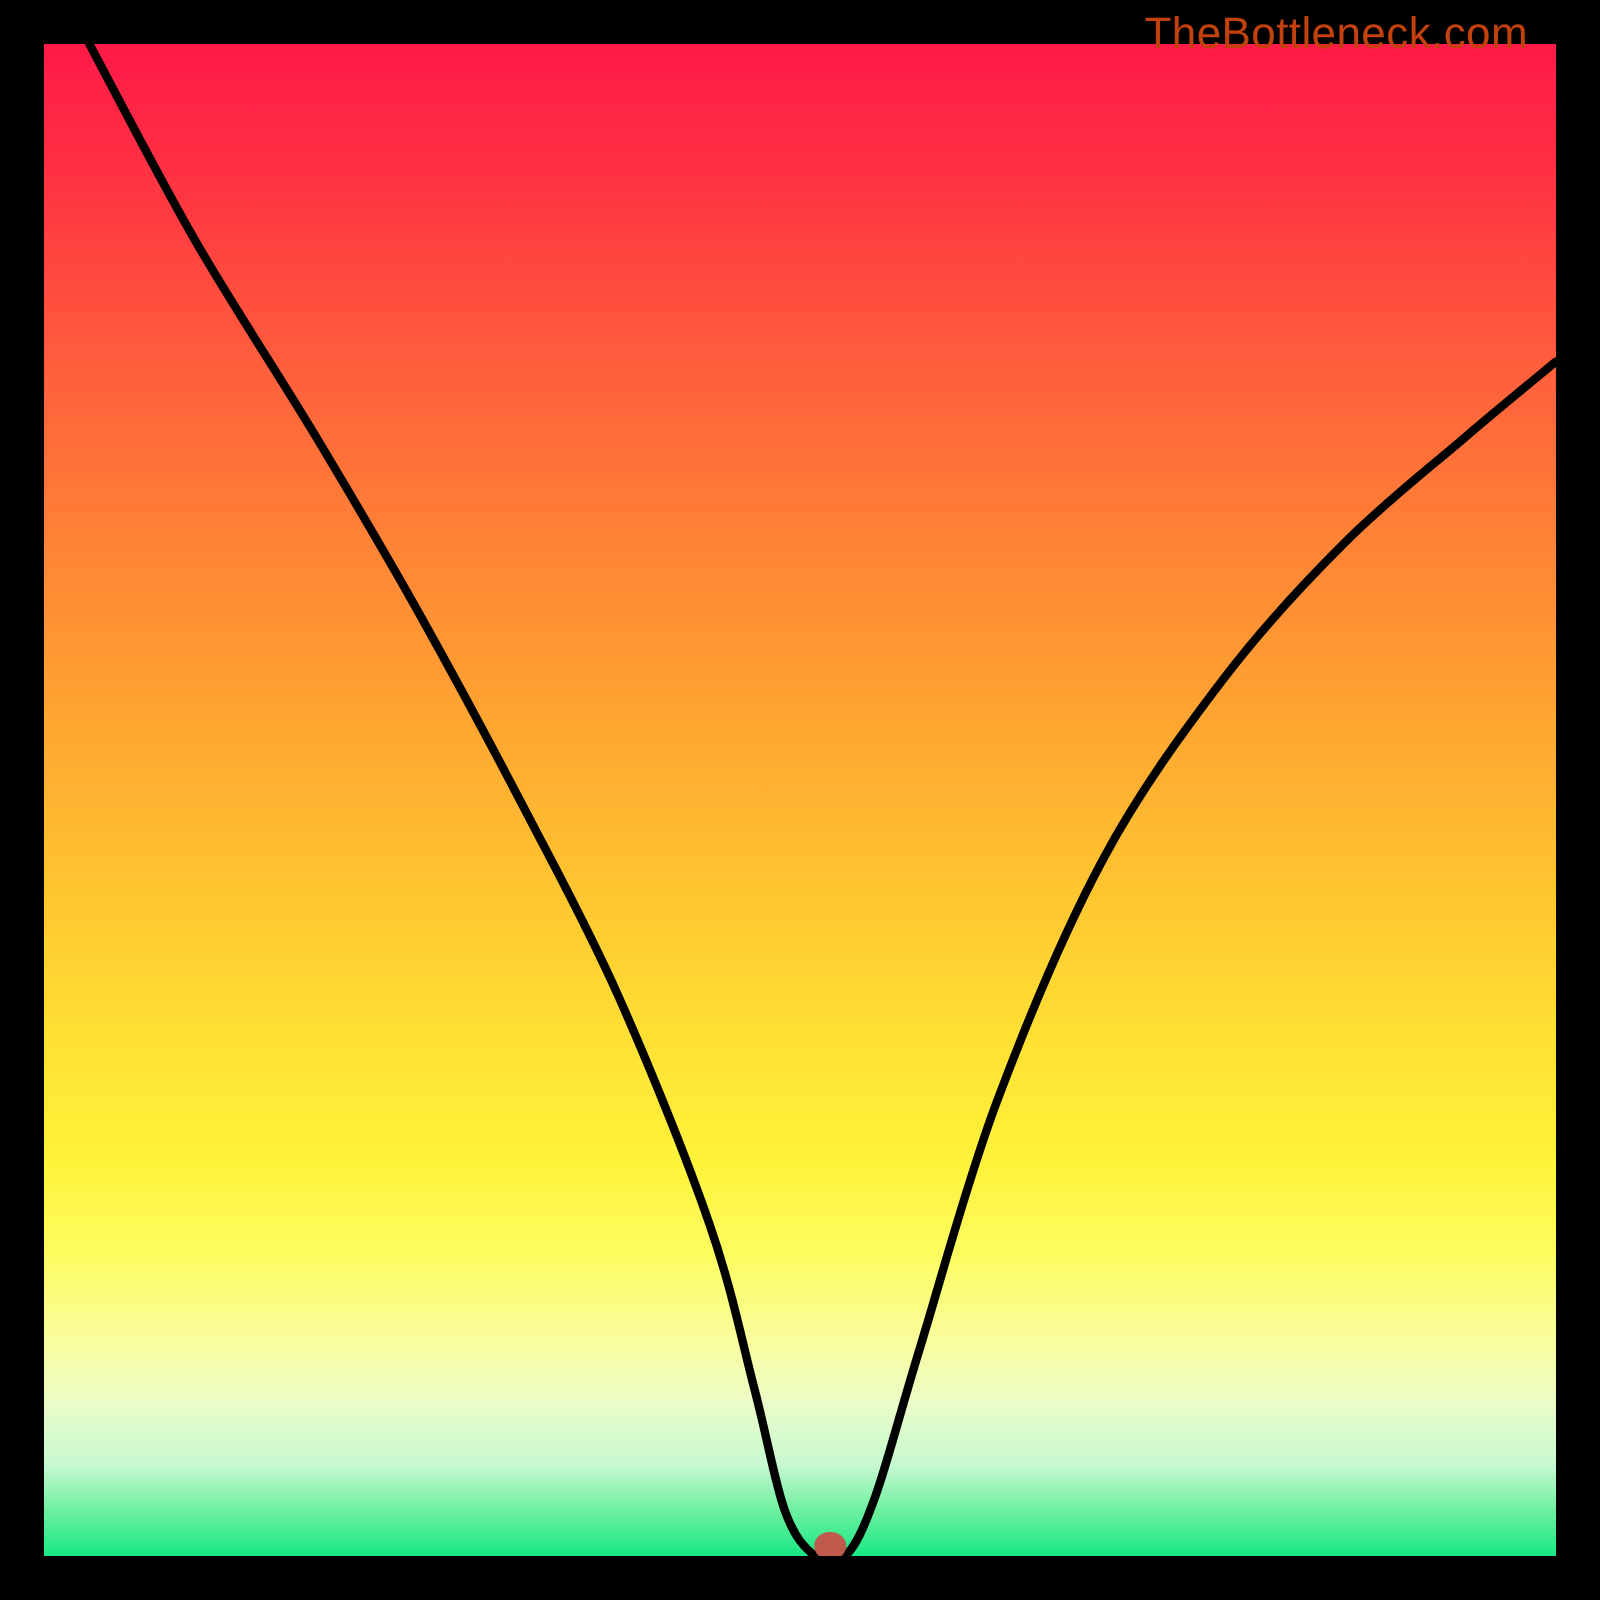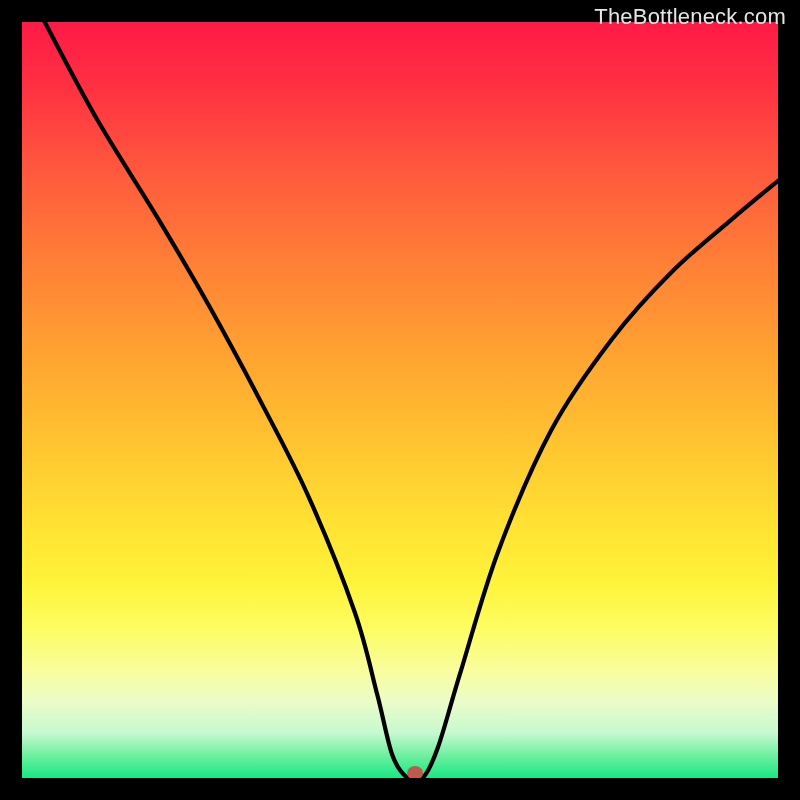--- a/index.html
+++ b/index.html
@@ -38,22 +38,22 @@
       #f9fda0 86%,
       #eafcc8 90%,
       #c6f9d0 94%,
       #6ef0a0 97%,
       #17e884 100%
     );
   }
   .watermark {
     position: absolute;
     top: 4px;
-    right: 14px;
-    color: #e5e5e5;
+    right: 36px;
+    color: #c2410c;
     font-size: 22px;
     font-weight: 500;
     letter-spacing: 0.2px;
     font-family: Arial, Helvetica, sans-serif;
   }
   svg.curve {
     position: absolute;
     left: 0;
     top: 0;
     width: 756px;

